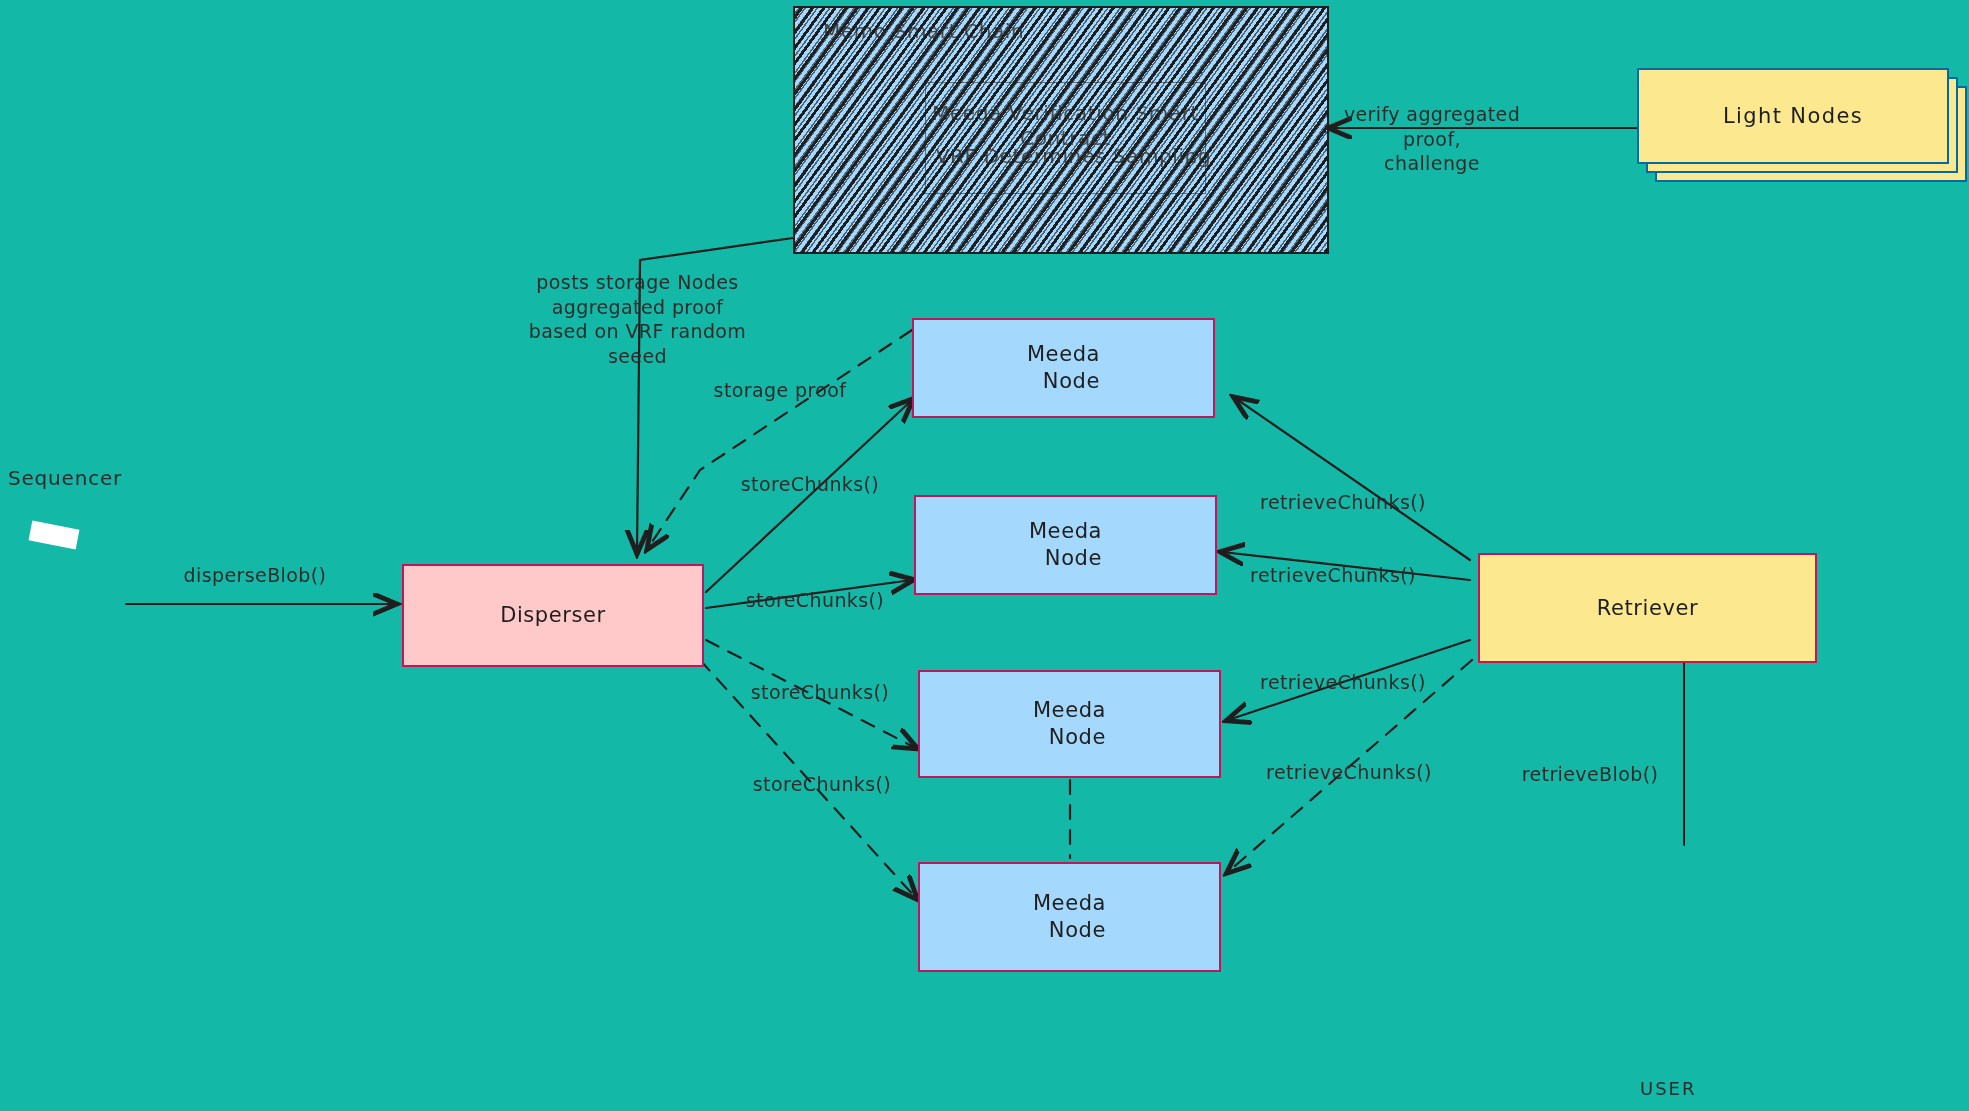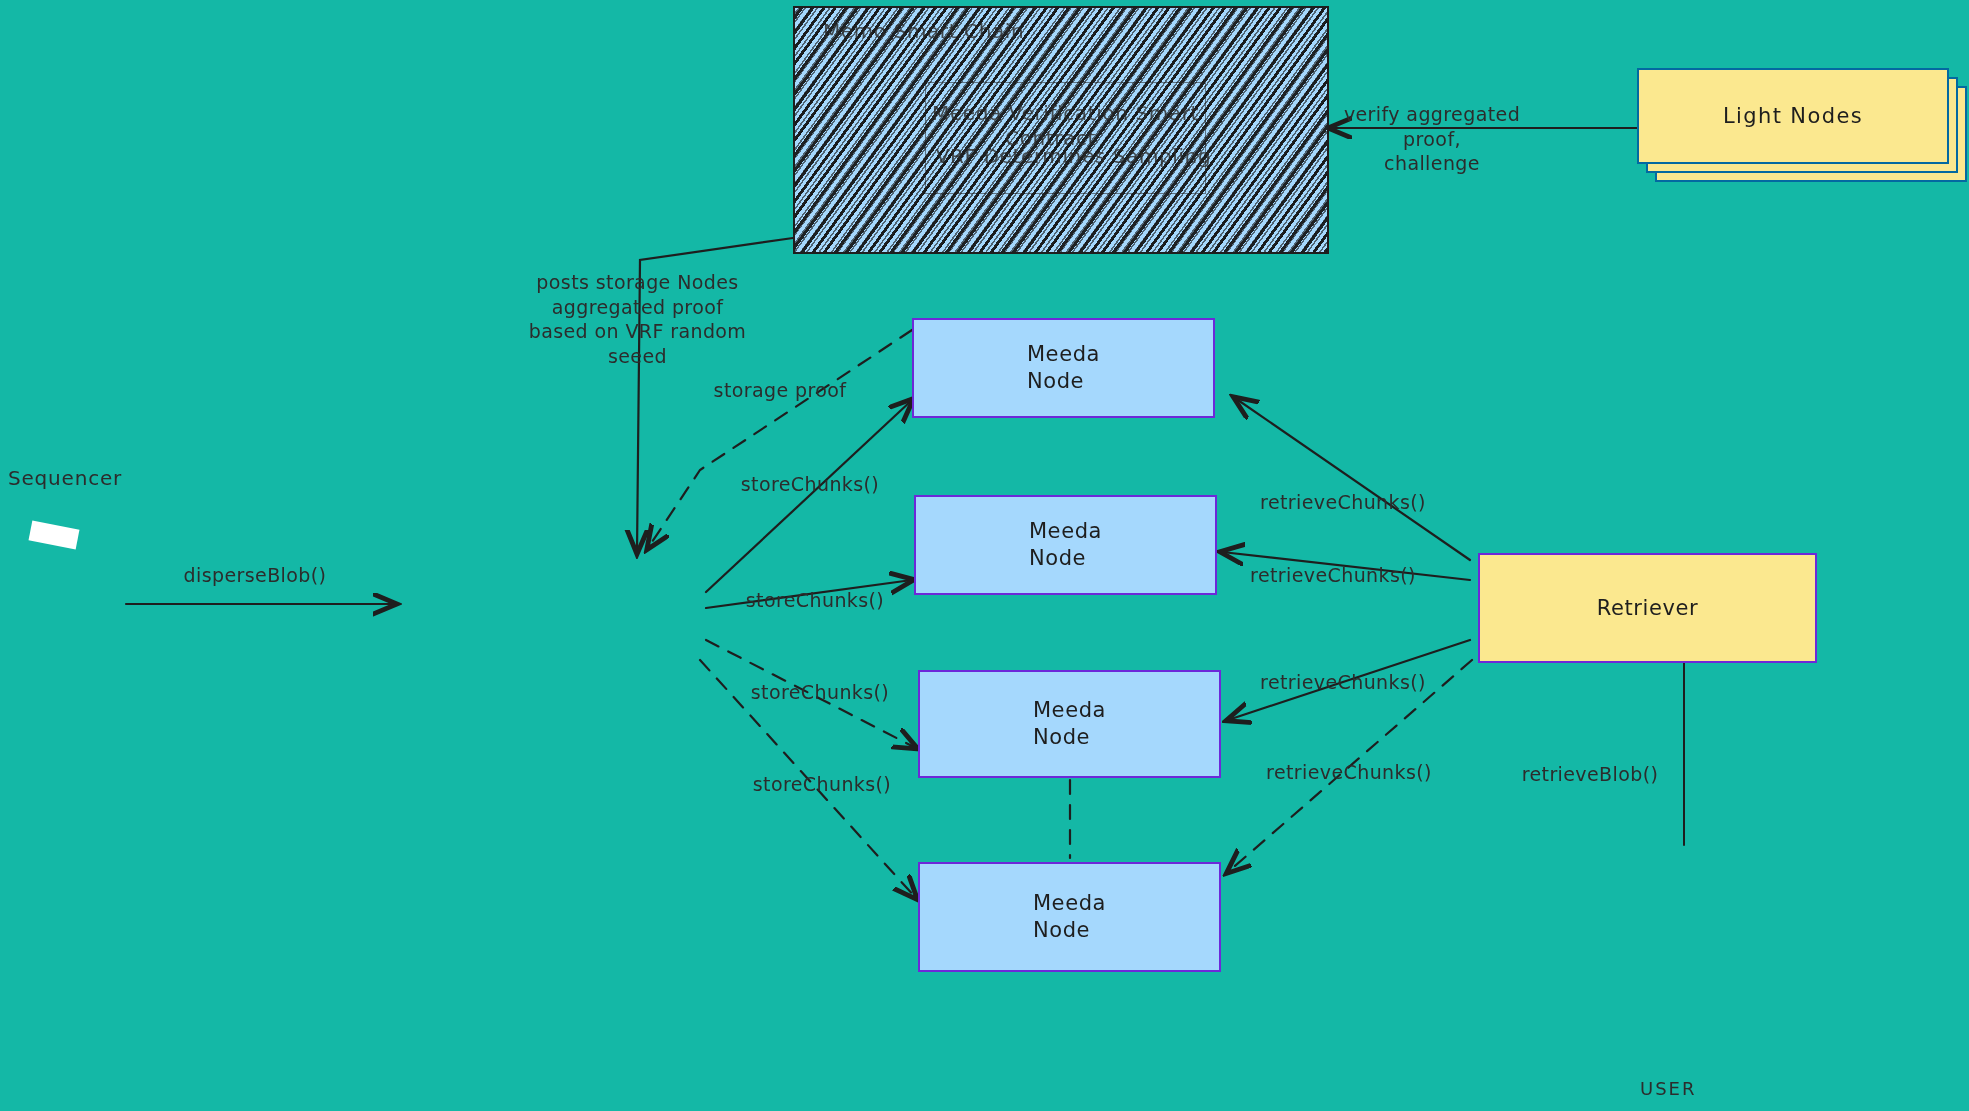--- a/index.html
+++ b/index.html
@@ -13,22 +13,22 @@
     height:1111px;
     background:#14b8a6;
     overflow:hidden;
   }
   .node{
     position:absolute;
     box-sizing:border-box;
     display:flex;
     align-items:center;
     justify-content:center;
-    text-align:left;
-    border:2px solid #6d28d9;
+    text-align:right;
+    border:2px solid #be185d;
     font-size:21px;
     line-height:1.28;
     color:#1e1e1e;
     letter-spacing:.6px;
     white-space:pre-line;
   }
   .blue{background:#a5d8fd;}
   .pink{background:#ffc9c9;}
   .yellow{background:#fbe88f;}
 
@@ -161,32 +161,33 @@
 
     <line class="thin" x1="1684" y1="662" x2="1684" y2="845"></line>
 
     <line class="dash" x1="1070" y1="780" x2="1070" y2="858"></line>
   </svg>
 
   <div class="hatch-outer" style="left:793px;top:6px;width:536px;height:248px;"></div>
   <div class="hatch-label" style="left:823px;top:18px;width:300px;text-align:left;">Memo Smart Chain</div>
   <div class="hatch-inner" style="left:925px;top:82px;width:281px;height:112px;"></div>
   <div class="hatch-label" style="left:925px;top:100px;width:281px;">Meeda Verification Smart</div>
-  <div class="hatch-label" style="left:925px;top:125px;width:251px;">Contract</div>
+  <div class="hatch-label" style="left:925px;top:125px;width:281px;">Contract</div>
   <div class="hatch-label" style="left:925px;top:143px;width:281px;padding-left:8px;">VRF Determines Sampling</div>
 
   <div class="stack" style="left:1637px;top:68px;width:332px;height:120px;">
     <div class="card" style="left:18px;top:18px;width:312px;height:96px;"></div>
     <div class="card" style="left:9px;top:9px;width:312px;height:96px;"></div>
     <div class="card front" style="left:0px;top:0px;width:312px;height:96px;">Light Nodes</div>
   </div>
 
   <div class="plain-label" style="left:8px;top:466px;">Sequencer</div>
   <div class="seq-mark" style="left:30px;top:525px;width:48px;height:20px;"></div>
 
+  <div class="node pink" style="left:402px;top:564px;width:302px;height:103px;">Disperser</div>
 
   <div class="node blue" style="left:912px;top:318px;width:303px;height:100px;">Meeda
 Node</div>
   <div class="node blue" style="left:914px;top:495px;width:303px;height:100px;">Meeda
 Node</div>
   <div class="node blue" style="left:918px;top:670px;width:303px;height:108px;">Meeda
 Node</div>
   <div class="node blue" style="left:918px;top:862px;width:303px;height:110px;">Meeda
 Node</div>
 

